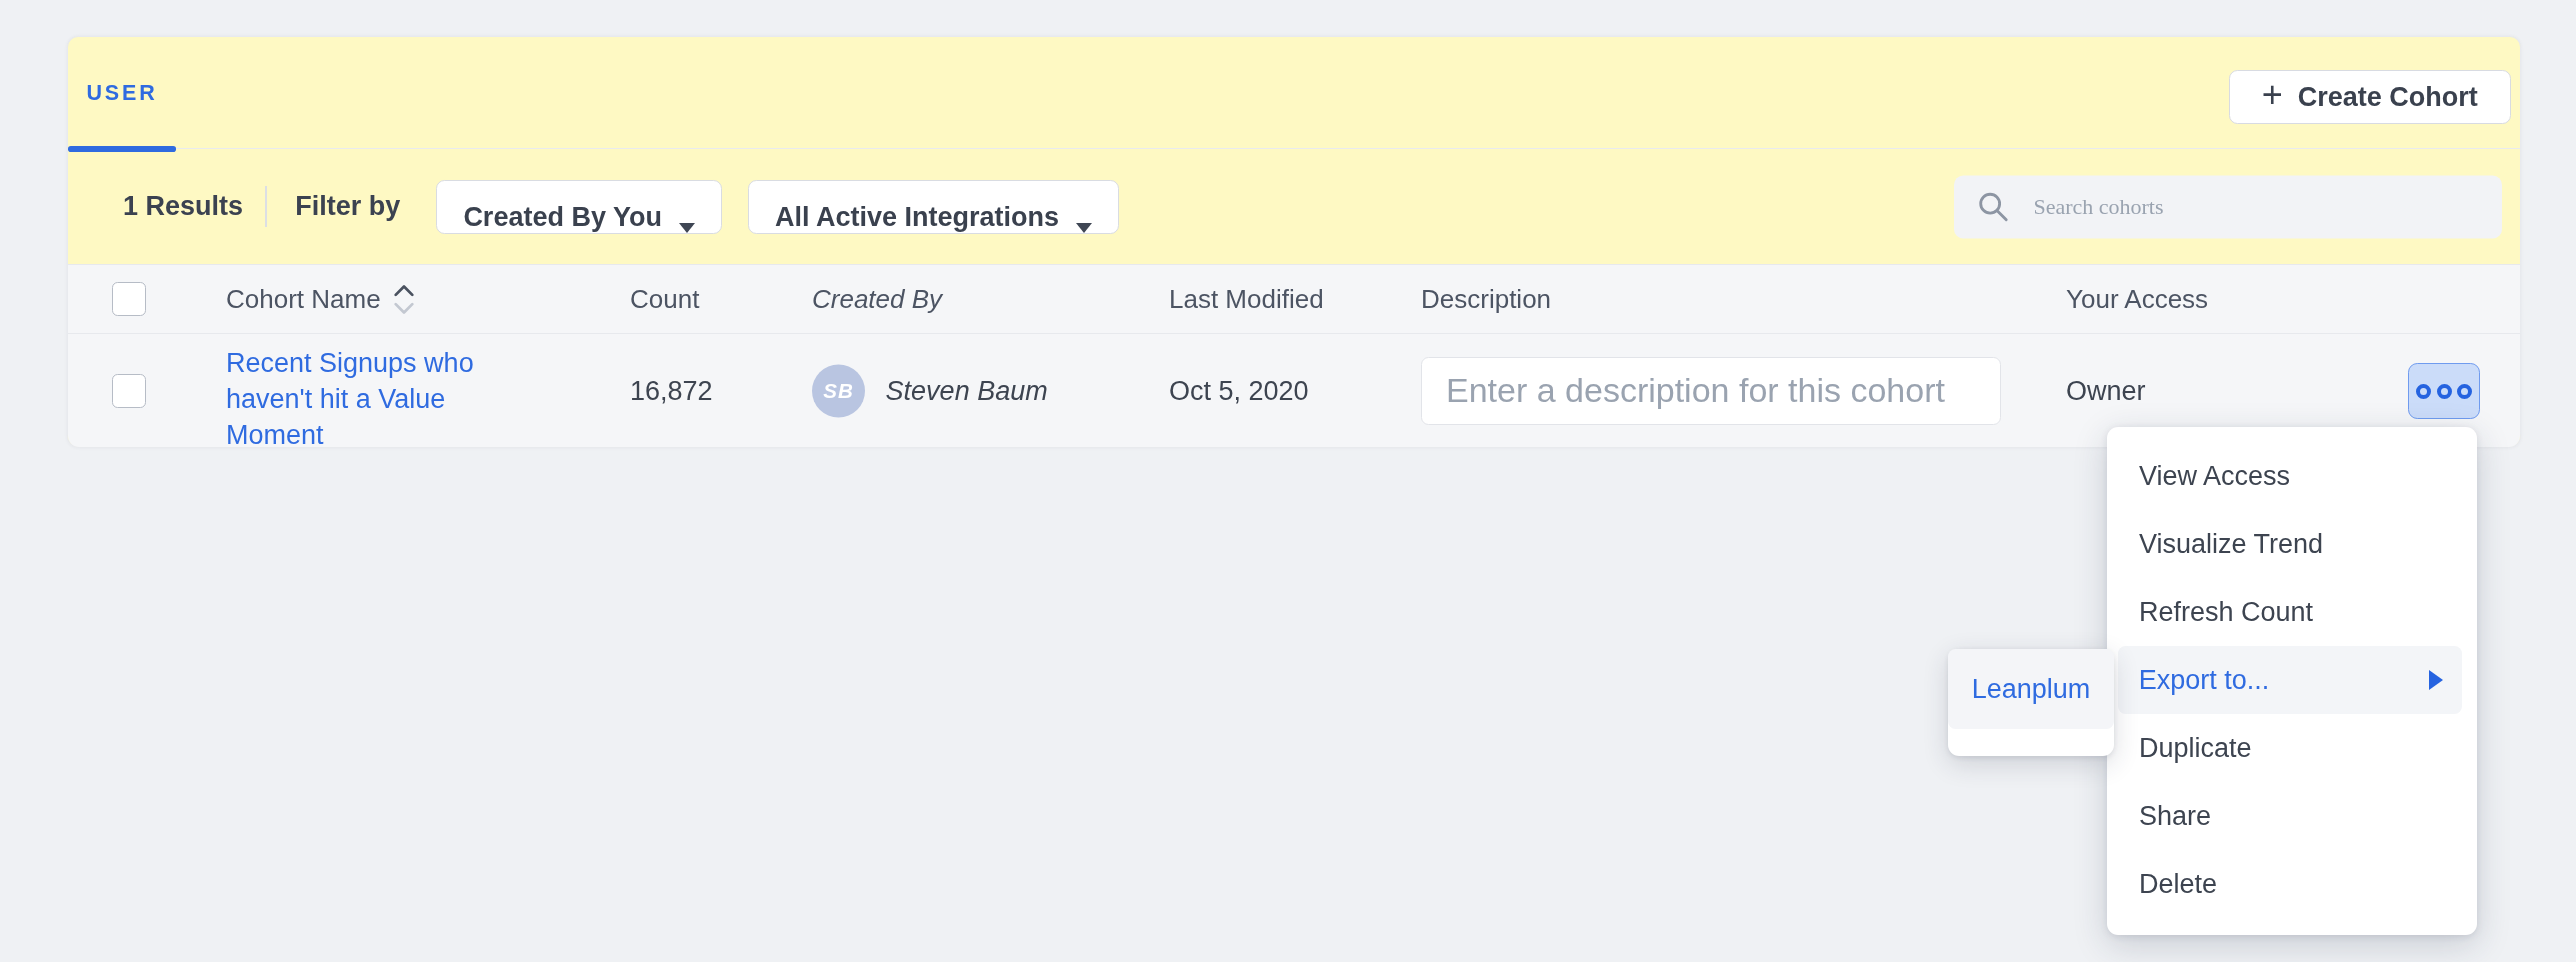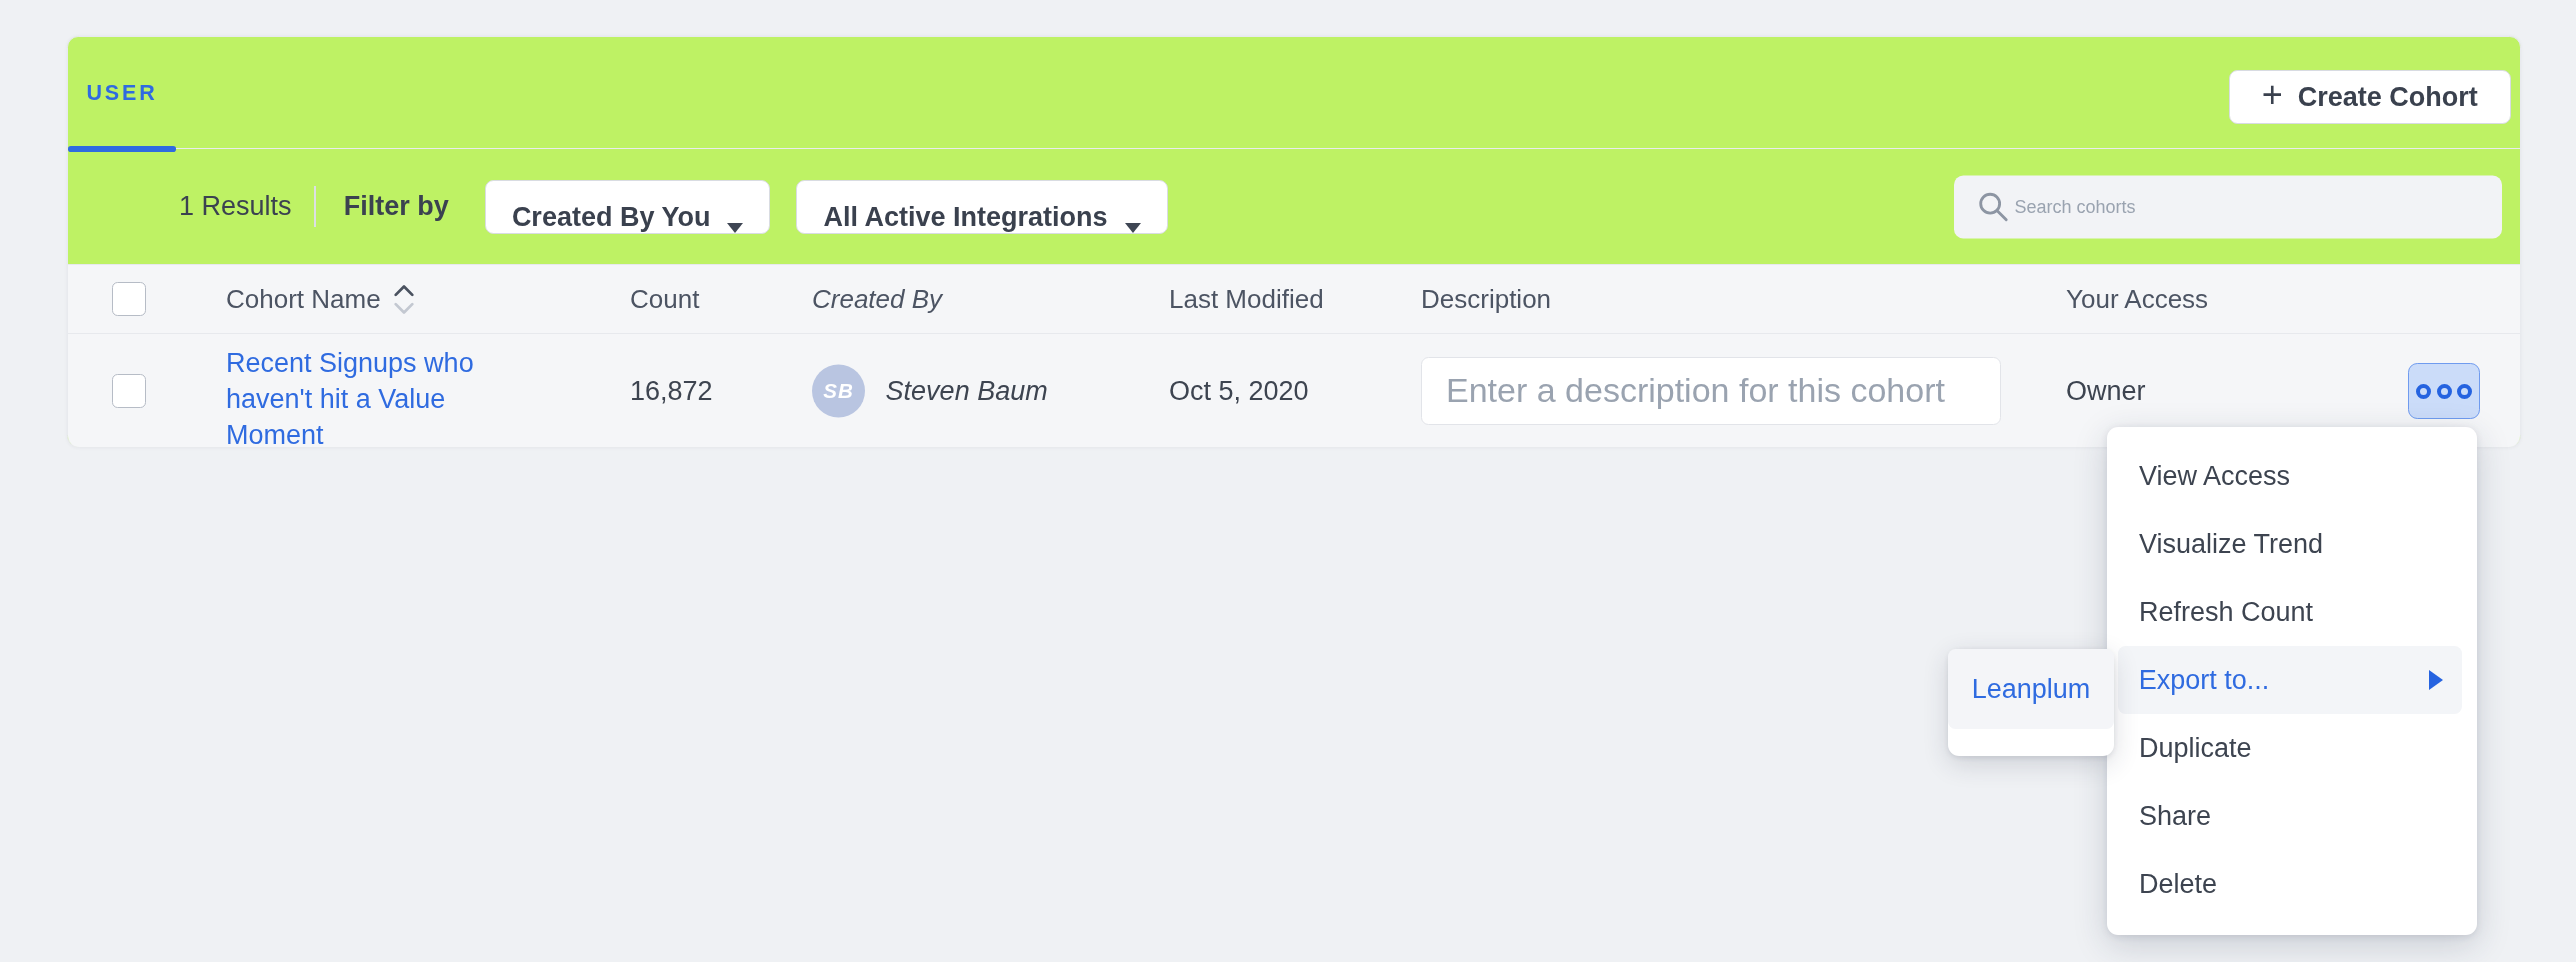--- a/index.html
+++ b/index.html
@@ -7,21 +7,21 @@
   body {
     background:#eff1f4;
     font-family:"Liberation Sans", sans-serif;
     color:#3d4450;
     position:relative;
     overflow:hidden;
   }
   
   .card {
     position:absolute; left:67px; top:36px; width:2454px; height:411px;
-    background:#bef264; border:0.9px solid #e8eaee; border-radius:11.2px;
+    background:#fef9c3; border:0.9px solid #e8eaee; border-radius:11.2px;
     box-shadow:0 0.9px 3.7px rgba(30,40,60,.05);
   }
   
   .tabbar { position:relative; height:112px; border-bottom:0.9px solid #e9ebef; border-radius:11.2px 11.2px 0 0; }
   .tab-user {
     position:absolute; left:0; top:0; height:112px; width:108px;
     display:flex; align-items:center; justify-content:center; cursor:pointer;
   }
   .tab-user .tab-label {
     color:#2f6be0; font-size:21.5px; font-weight:bold; letter-spacing:2.8px;
@@ -29,43 +29,43 @@
   .tab-underline { position:absolute; left:0; bottom:-2.8px; width:108px; height:5.6px; background:#2f6be0; border-radius:2.8px; }
   .create-btn {
     position:absolute; right:9.3px; top:33px; height:54px; padding:0 32px;
     display:flex; align-items:center; gap:15px;
     background:#fff; border:0.9px solid #d8dbe2; border-radius:8.4px;
     font-size:27px; font-weight:bold; color:#3a414e; cursor:pointer;
   }
   .plus-glyph { font-size:36px; font-weight:400; color:#3a414e; line-height:1; margin-top:-3.7px; }
   
   .filterbar { position:relative; height:115px; display:flex; align-items:center; }
-  .results-label { margin-left:111px; font-size:27px; font-weight:normal; color:#3b4250; }
+  .results-label { margin-left:55px; font-size:27px; font-weight:bold; color:#3b4250; }
   .v-divider { width:1.9px; height:41px; background:#dcdfe4; margin-left:22.4px; }
   .filterby-label { margin-left:28px; font-size:27px; font-weight:bold; color:#3b4250; }
   .filter-btn {
     height:54px; display:flex; align-items:flex-end; gap:17px; padding:0 26px;
     background:#fff; border:0.9px solid #d9dce2; border-radius:8.4px;
     font-size:27px; font-weight:bold; color:#3a414e; cursor:pointer;
   }
   .filter-btn.first { margin-left:36px; }
   .filter-btn.second { margin-left:26px; }
   .caret-down {
     width:0; height:0; border-left:8.4px solid transparent; border-right:8.4px solid transparent;
     border-top:10.3px solid #3f4654; margin-top:2.8px;
   }
   .search-wrap {
     position:absolute; right:18px; top:50%; transform:translateY(-50%);
     width:548px; height:63px; background:#f2f3f6; border-radius:9.3px;
     display:flex; align-items:center; padding:0 22.4px;
   }
   .search-wrap svg { flex:0 0 auto; }
   .search-input {
-    flex:1; margin-left:4px; border:none; outline:none; background:transparent;
-    font-size:18px; color:#3d4450; font-family:Liberation Sans, sans-serif;
+    flex:1; margin-left:23px; border:none; outline:none; background:transparent;
+    font-size:22px; color:#3d4450; font-family:Liberation Serif, serif;
   }
   .search-input::placeholder { color:#9aa3b0; }
   
   .thead {
     position:relative; height:70px; background:#f5f6f8;
     border-top:0.9px solid #e7e9ed; border-bottom:0.9px solid #e7e9ed;
     display:flex; align-items:center; font-size:26px; color:#4c5463;
   }
   .trow {
     position:relative; height:113px; background:#f5f6f8;

